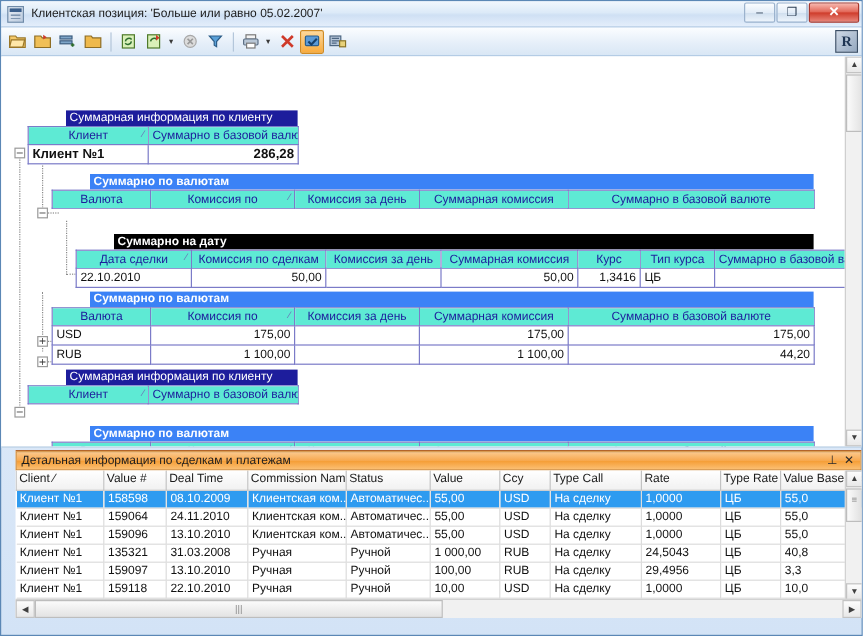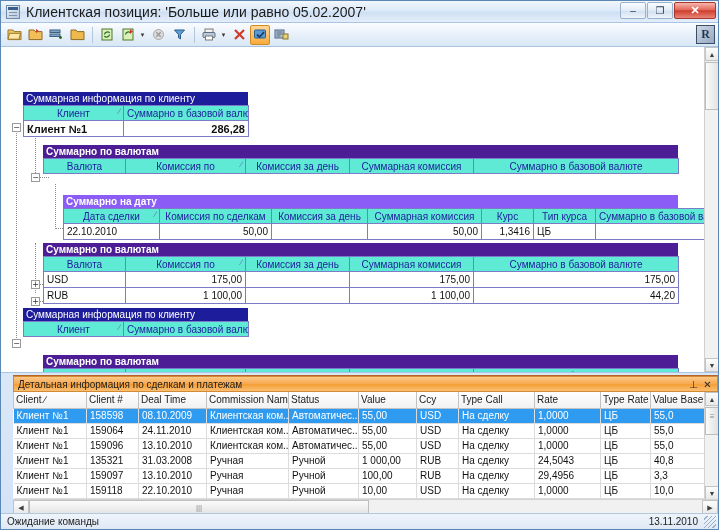--- a/index.html
+++ b/index.html
@@ -40,21 +40,21 @@
   }
   #title-icon::before {
     content:""; position:absolute; left:1px; top:1px; right:1px; height:3px;
     background:#3b5f8c;
   }
   #title-icon::after {
     content:""; position:absolute; left:2px; top:6px; right:2px; bottom:2px;
     background: repeating-linear-gradient(180deg,#7e95b0 0 1px, transparent 1px 3px);
   }
   #title-text {
-    font-size: 14px; color: #1b1b1b; white-space: nowrap;
+    font-size: 10px; color: #1b1b1b; white-space: nowrap;
   }
   .win-btns { position: absolute; right: 2px; top: 1px; display: flex; gap: 1px; }
   .win-btn {
     width: 26px; height: 17px;
     border: 1px solid #9bb2cd;
     border-radius: 2px;
     background: linear-gradient(180deg,#fbfdff 0%, #e2ecf7 50%, #cfdeee 51%, #eef5fc 100%);
     display:flex; align-items:center; justify-content:center;
     font-size: 10px; color:#2a3c52;
     line-height: 1;
@@ -149,24 +149,25 @@
   .block { position: absolute; }
   .block-title {
     height: 13px;
     color: #ffffff;
     font-size: 10px;
     font-weight: bold;
     padding-left: 3px;
     line-height: 13px;
     white-space: nowrap;
     overflow: hidden;
+    margin-left: 32px;
   }
   .block-title.navy { background: #1d1d9c; font-weight: normal; }
-  .block-title.teal { background: #4c1d95; }
-  .block-title.blue { background: #8b5cf6; }
+  .block-title.teal { background: #3b82f6; }
+  .block-title.blue { background: #000000; }
 
   table.grid {
     border-collapse: collapse;
     table-layout: fixed;
     background: #fff;
   }
   table.grid th {
     background: #5eead4;
     border: 1px solid #7b7bc8;
     color: #1d1d9c;
@@ -641,21 +642,21 @@
             <col style="width:58px">
           <col style="width:42px">
             <col style="width:76px">
             <col style="width:66px">
           <col style="width:50px">
             <col style="width:68px">
         </colgroup>
         <tbody>
             <tr>
           <th><span>Client</span> <span>∕</span></th>
-          <th><span>Client #</span></th>
+          <th><span>Value #</span></th>
           <th><span>Deal Time</span></th>
           <th><span>Commission Name</span></th>
           <th><span>Status</span></th>
           <th><span>Value</span></th>
           <th><span>Ccy</span></th>
           <th><span>Type Call</span></th>
           <th><span>Rate</span></th>
           <th><span>Type Rate</span></th>
           <th><span>Value Base Ccy</span></th>
         </tr>
@@ -748,19 +749,14 @@
     </div>
 
     <div id="detail-hscroll">
       <div class="hsb-arrow">◀</div>
       <div id="detail-hthumb">|||</div>
       <div id="detail-htrack"></div>
       <div class="hsb-arrow">▶</div>
     </div>
   </div>
 
-  <div id="status-bar">
-    <span id="status-left">Ожидание команды</span>
-    <span id="status-date">13.11.2010</span>
-    <span id="resize-grip"></span>
-  </div>
 
 </div>
 
 </body></html>

